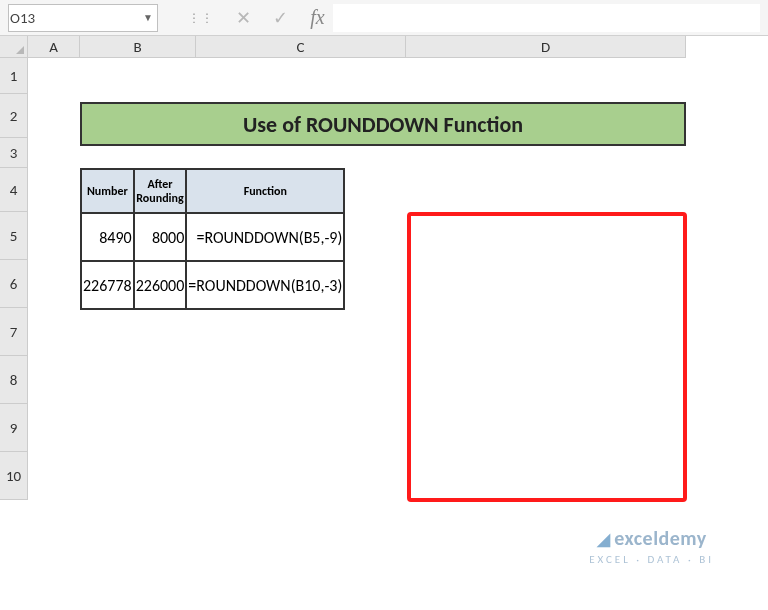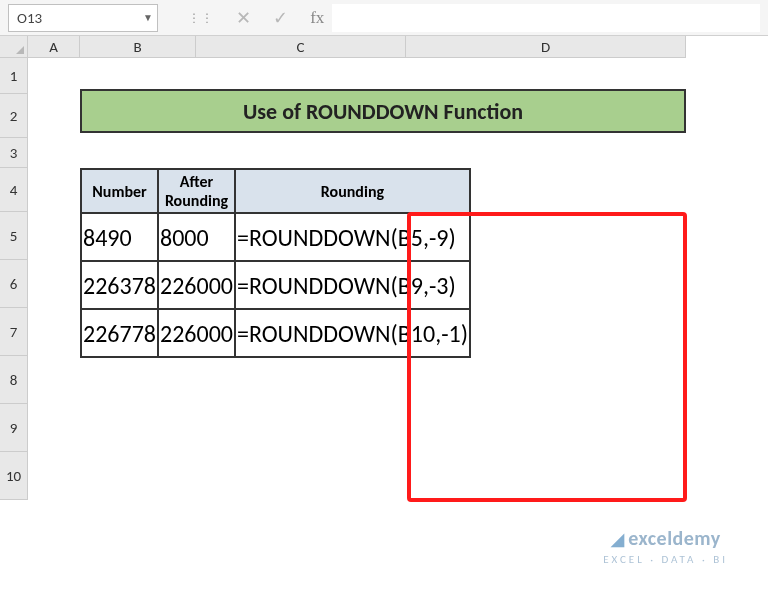--- a/index.html
+++ b/index.html
@@ -20,40 +20,40 @@
     background: #f5f5f5;
   }
   .namebox {
     width: 150px;
     height: 28px;
     margin-left: 8px;
     background: #fff;
     border: 1px solid #c0c0c0;
     display: flex;
     align-items: center;
-    padding: 0 8px;
+    padding: 0 1px;
     font-size: 15px;
     color: #444;
     position: relative;
   }
   .namebox .dd {
     position: absolute;
     right: 4px;
     font-size: 10px;
     color: #666;
   }
   .fbar-icons {
     display: flex;
     align-items: center;
     gap: 22px;
     margin-left: 30px;
     color: #b8b8b8;
     font-size: 18px;
   }
-  .fbar-icons .fx { font-family: 'Times New Roman', serif; color: #888; font-size: 17px;}
+  .fbar-icons .fx { font-style: italic; font-family: 'Times New Roman', serif; color: #888; font-size: 20px;}
   .fbar-icons .dots { letter-spacing: 1px; color:#999; font-size:12px; line-height:8px;}
   .formula-input {
     flex: 1;
     height: 28px;
     margin: 0 8px;
     background: #fff;
   }
   .sheet {
     position: relative;
     height: 560px;
@@ -114,69 +114,69 @@
   .cw-C { width: 210px; }
   .cw-D { width: 280px; }
   .rh-1 { height: 36px; }
   .rh-2 { height: 44px; }
   .rh-3 { height: 30px; }
   .rh-4 { height: 44px; }
   .rh-d { height: 48px; }
   .title-banner {
     position: absolute;
     left: 52px;
-    top: 31px;
+    top: 44px;
     width: 606px;
     height: 44px;
     background: #a8cf8e;
     border: 2px solid #333;
     display:flex;
     align-items:center;
     justify-content:center;
     font-size: 22px;
     font-weight: bold;
     color: #222;
   }
   .tbl {
     position:absolute;
     left: 52px;
     top: 110px;
     border-collapse: collapse;
   }
   .tbl th {
     background: #d9e2ec;
     border: 2px solid #333;
-    font-size: 16px;
+    font-size: 12px;
     font-weight: bold;
     height: 44px;
     text-align:center;
   }
   .tbl td {
     border: 2px solid #333;
-    font-size: 24px;
+    font-size: 16px;
     height: 48px;
-    text-align:left;
+    text-align:right;
     background:#fff;
   }
   .tbl .c-B { width: 116px; }
   .tbl .c-C { width: 210px; }
   .tbl .c-D { width: 280px; }
   .highlight-box {
     position:absolute;
     left: 379px;
     top: 154px;
     width: 280px;
     height: 290px;
     border: 4px solid #ff1a1a;
     border-radius: 4px;
     pointer-events:none;
   }
   .watermark {
     position:absolute;
-    right: 40px;
+    right: 54px;
     bottom: 30px;
     font-size: 15px;
     color: #8aa9c4;
     text-align:center;
     opacity:0.85;
     line-height:1.1;
   }
   .watermark .brand { font-size:20px; font-weight:bold; letter-spacing:0.5px;}
   .watermark .sub { font-size:11px; letter-spacing:3px; color:#9fb8cf;}
   .watermark .mk{ color:#6fa0c8; font-size:18px; margin-right:4px;}
@@ -222,36 +222,31 @@
   </div>
 
   <div class="cells">
     <div class="title-banner">Use of ROUNDDOWN Function</div>
 
     <table class="tbl">
       <tbody>
           <tr>
         <th class="c-B">Number</th>
         <th class="c-C">After Rounding</th>
-        <th class="c-D">Rounding</th>
+        <th class="c-D">Function</th>
       </tr>
       <tr>
         <td class="c-B">8490</td>
         <td class="c-C">8000</td>
         <td class="c-D">=ROUNDDOWN(B5,-9)</td>
       </tr>
       <tr>
-        <td class="c-B">226378</td>
-        <td class="c-C">226000</td>
-        <td class="c-D">=ROUNDDOWN(B9,-3)</td>
-      </tr>
-      <tr>
         <td class="c-B">226778</td>
         <td class="c-C">226000</td>
-        <td class="c-D">=ROUNDDOWN(B10,-1)</td>
+        <td class="c-D">=ROUNDDOWN(B10,-3)</td>
       </tr>
     </tbody>
       </table>
 
     <div class="highlight-box"></div>
   </div>
 
   <div class="watermark">
     <span class="mk">◢</span><span class="brand">exceldemy</span><br>
     <span class="sub">EXCEL · DATA · BI</span>

